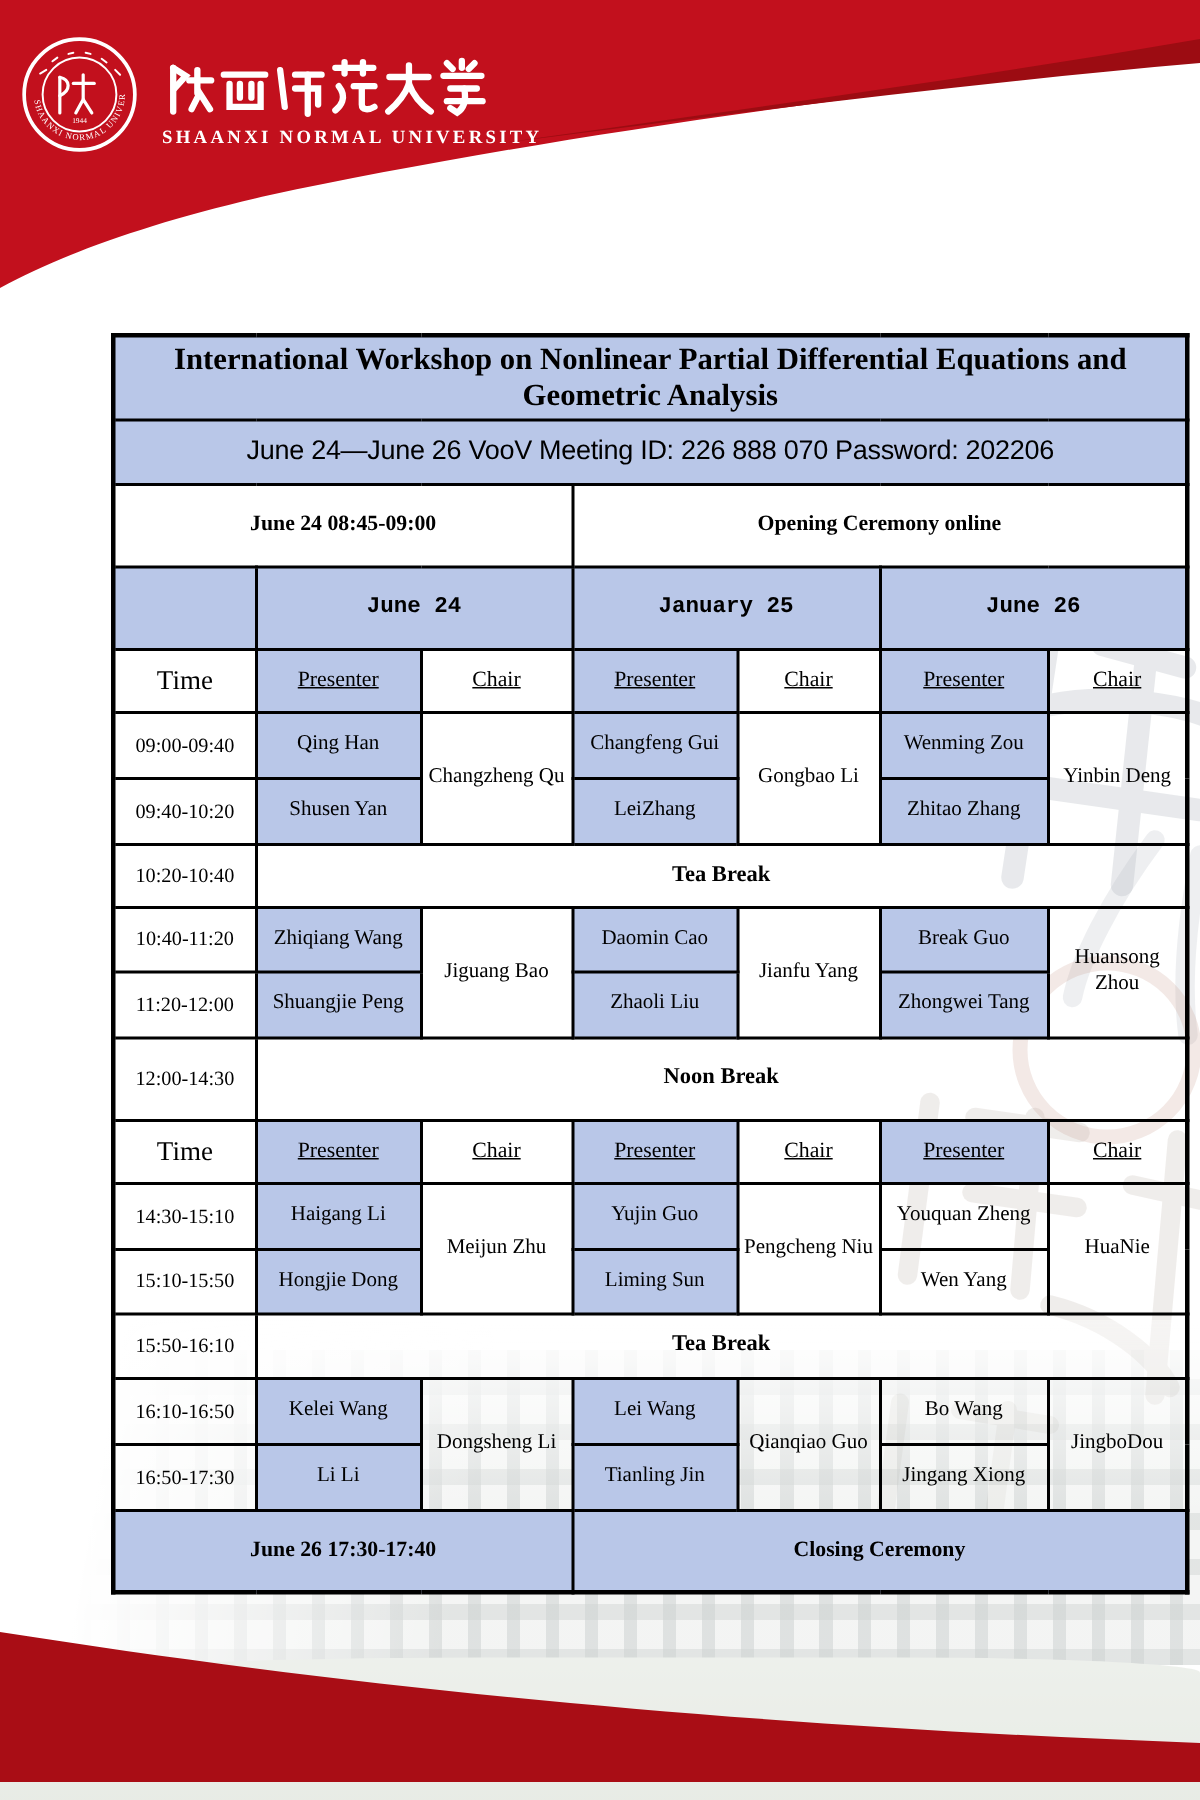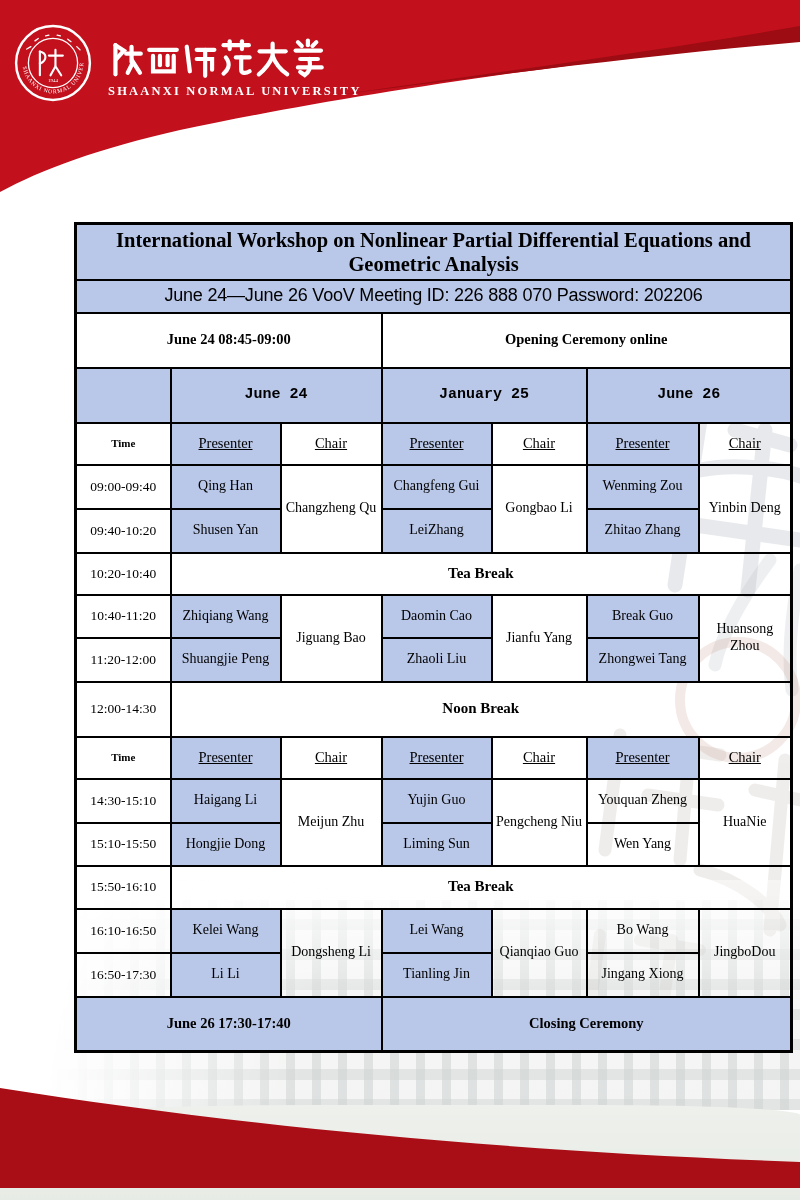--- a/index.html
+++ b/index.html
@@ -39,25 +39,25 @@
          border-collapse:collapse;table-layout:fixed;width:716px;margin-left:32px;}
   .sched td{border:2px solid #000;text-align:center;vertical-align:middle;
             padding:1px 2px;line-height:1.18;color:#000;background:transparent;}
   .sched{border:3px solid #000;}
   .blue{background:#b9c7e8 !important;}
   .title-cell{font-weight:bold;font-size:20.5px;line-height:1.32;}
   .meet-cell{font-family:"Liberation Sans",sans-serif;font-size:18px;letter-spacing:-.2px;}
   .bold14{font-weight:bold;font-size:14.5px;}
   .day-cell{font-weight:bold;font-size:15px;font-family:Liberation Mono, monospace;}
   .hdr-cell{font-size:14.5px;text-decoration:underline;}
-  .hdr-time{font-weight:bold;font-size:11px;}
+  .hdr-time{font-weight:normal;font-size:18px;}
   .time-cell{font-size:13.5px;}
   .name-cell{color:#3345cc;font-size:14px;}
   .break-cell{font-weight:bold;font-size:15px;}
-  tr.h56{height:56px;} tr.h40{height:33px;} tr.h45{height:55px;} tr.h44{height:44px;}
+  tr.h56{height:56px;} tr.h40{height:43px;} tr.h45{height:55px;} tr.h44{height:44px;}
   tr.h43{height:43px;} tr.h42{height:42px;}
 </style>
 </head>
 <body>
 
 <div class="page">
 
   <svg class="watermark" viewBox="0 0 800 1200" aria-label="師 师">
     <g stroke="#98a0ab" stroke-width="15" stroke-linecap="round" fill="none" opacity="0.22">
       <path d="M700,420 L675,585"></path>

